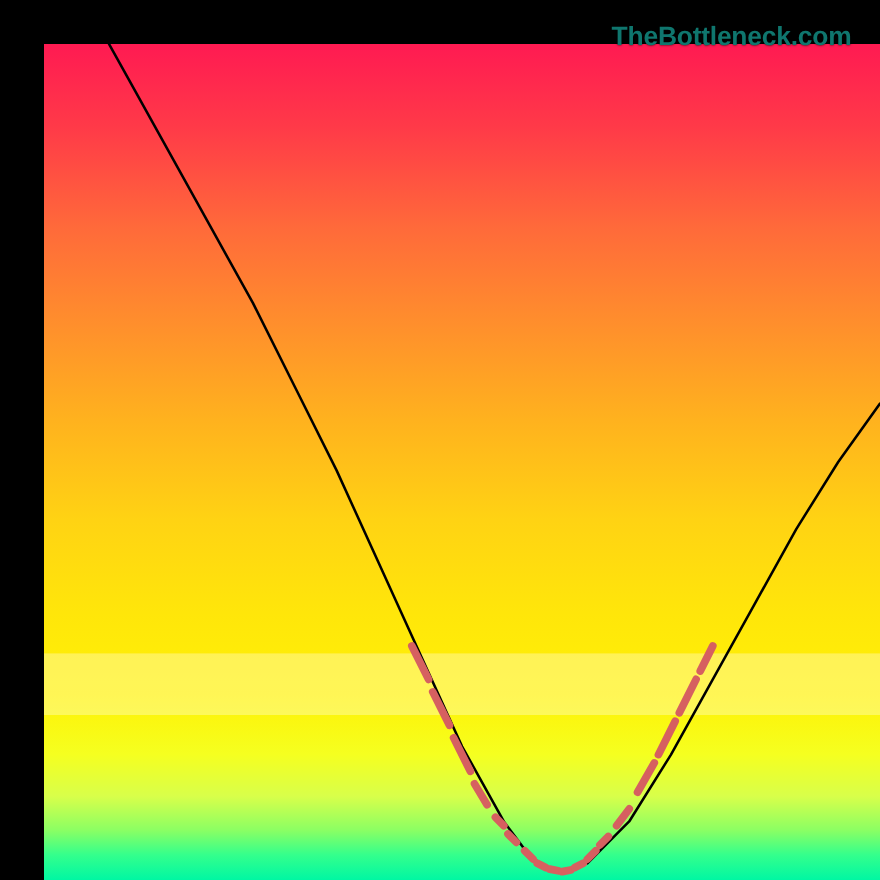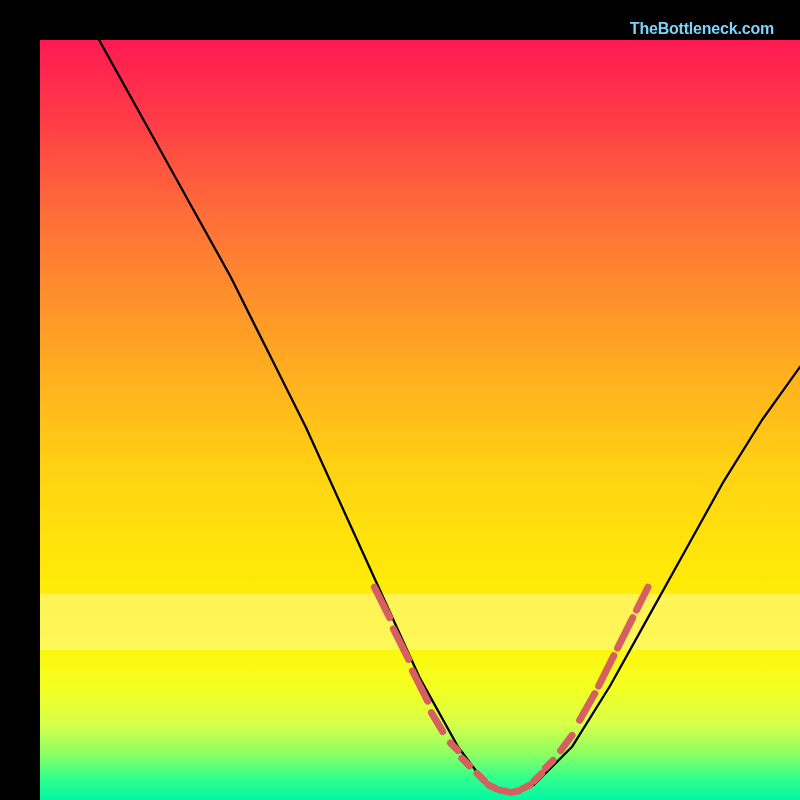--- a/index.html
+++ b/index.html
@@ -47,22 +47,22 @@
     width: 100%;
     height: 56px;
     top: 554px;
     background: rgba(255,255,255,0.32);
     pointer-events: none;
   }
   .watermark {
     position: absolute;
     top: 0;
     right: 6px;
-    color: #7dd3fc;
-    font-size: 16px;
+    color: #0f766e;
+    font-size: 24px;
     font-weight: 600;
     letter-spacing: -0.2px;
     text-shadow: 0 0 2px #000;
     user-select: none;
   }
   svg.curve {
     position: absolute;
     top: 0;
     left: 0;
     width: 760px;

